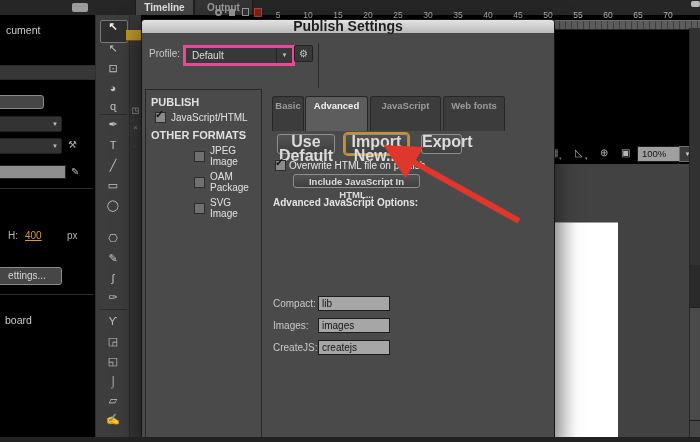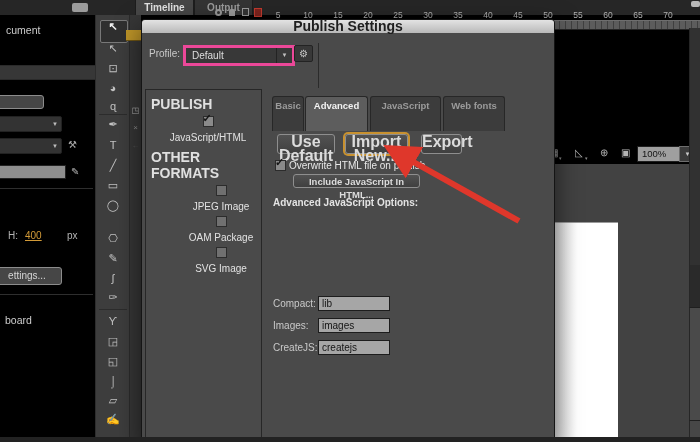--- a/index.html
+++ b/index.html
@@ -66,23 +66,23 @@
   .d-label{font-size:10px;color:#c9c9c9;white-space:nowrap;}
   .d-strong{font-size:10px;font-weight:bold;color:#e3e3e3;white-space:nowrap;}
   .d-dd{left:41px;top:25px;width:106px;height:15px;background:#383838;border:3px solid #ec4899;border-radius:0;}
   .d-dd-val{position:absolute;left:6px;top:0;font-size:10px;color:#dedede;line-height:15px;}
   .d-dd-arr{position:absolute;right:0;top:0;width:15px;height:15px;border-left:1px solid #232323;
             text-align:center;font-size:6px;color:#c0c0c0;line-height:15px;}
   .gear-btn{left:152px;top:25px;width:17px;height:15px;background:#383838;border:1px solid #232323;
             border-radius:2px;text-align:center;font-size:10px;color:#c8c8c8;line-height:15px;}
   .vsep{left:176px;top:23px;width:1px;height:45px;background:#2b2b2b;}
   .list-box{left:3px;top:69px;width:117px;height:349px;border:1px solid #272727;box-sizing:border-box;}
-  .lb-header{font-size:14px;font-weight:bold;color:#e0e0e0;margin:6px 0 0 5px;}
-  .lb-row{display:flex;align-items:center;gap:5px;margin:4px 0 0 9px;flex-direction:column;}
-  .lb-row.indent{margin-left:15px;padding-left:20px;}
+  .lb-header{font-size:11px;font-weight:bold;color:#e0e0e0;margin:6px 0 0 5px;}
+  .lb-row{display:flex;align-items:center;gap:5px;margin:4px 0 0 9px;}
+  .lb-row.indent{margin-left:28px;padding-left:20px;}
   .lb-row span{font-size:10px;color:#e2e2e2;}
   .cb{width:9px;height:9px;background:#707070;border:1px solid #2c2c2c;position:relative;flex:none;}
   .cb.checked{background:#8a8a8a;}
   .cb.checked::after{content:"✓";position:absolute;left:-1px;top:-5px;font-size:11px;font-weight:bold;color:#161616;}
   .dtab{position:absolute;top:76px;height:35px;background:#3c3c3c;border:1px solid #272727;border-bottom:none;
         border-radius:3px 3px 0 0;color:#9b9b9b;font-size:9.5px;font-weight:bold;text-align:center;
         line-height:17px;box-sizing:border-box;}
   .dtab.active{background:#5d5d5d;color:#f2f2f2;}
   .btn{position:absolute;height:20px;background:linear-gradient(#525252,#404040);border:1px solid #8e8e8e;
        border-radius:3px;color:#dcdcdc;font-size:16px;font-weight:bold;text-align:center;line-height:14px;

